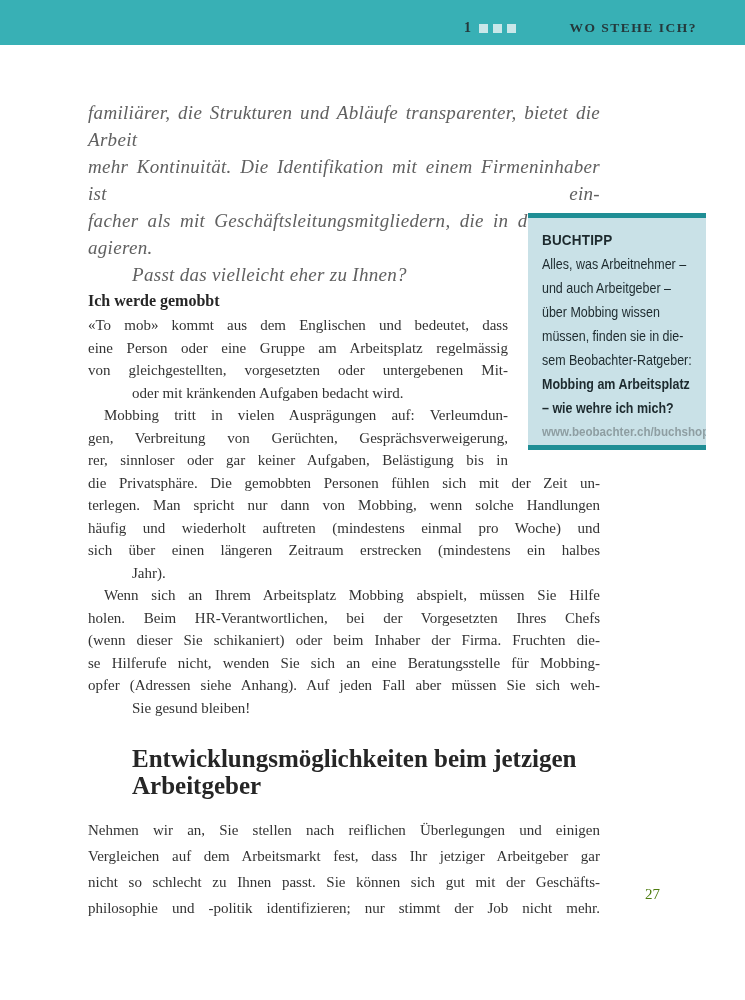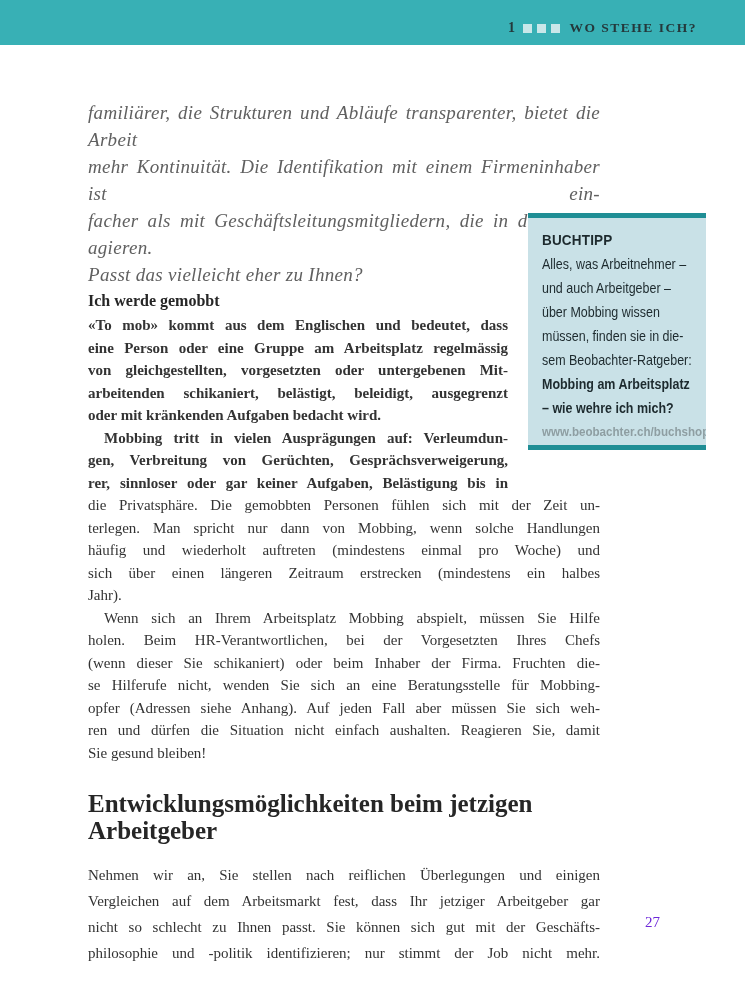--- a/index.html
+++ b/index.html
@@ -4,46 +4,46 @@
 <style>
   html,body{margin:0;padding:0;background:#e8e8e8;}
   .page{position:relative;width:745px;height:1000px;background:#ffffff;overflow:hidden;
         font-family:"Liberation Serif",serif;}
   
   .band{position:absolute;left:0;top:0;width:745px;height:45px;background:var(--band,#38b0b5);}
   .band-inner{position:absolute;right:48px;bottom:9px;display:flex;align-items:center;gap:6px;}
   .chapter-num{font-weight:bold;font-size:14px;color:var(--header_text,#24383b);letter-spacing:.5px;}
   .squares{display:flex;gap:5px;margin:0 3px 0 2px;}
   .sq{width:9px;height:9px;background:var(--square,#c9e7e9);}
-  .chapter-title{font-weight:bold;font-size:13.5px;color:var(--header_text,#24383b);letter-spacing:1.5px;}
+  .chapter-title{font-weight:bold;font-size:13.5px;color:var(--header_text,#24383b);letter-spacing:1.5px;margin-left:44px;}
   
   .content{position:absolute;left:88px;top:99px;width:512px;}
   .pline{font-size:15px;line-height:22.5px;color:var(--body_text,#333333);
          text-align:justify;text-align-last:justify;}
-  .pline.lastline{text-align-last:left;}
-  .pline.narrow{width:420px;font-weight:bold;}
+  .pline.lastline{text-align-last:left;margin-left:44px;}
+  .pline.narrow{width:420px;}
   .pline.indent{text-indent:16px;}
   .intro .pline{font-style:italic;color:var(--intro_text,#606060);line-height:27px;font-size:19px;
                 letter-spacing:.3px;}
   .h-mob{font-weight:bold;font-size:16px;line-height:26px;color:#262626;}
   .h2{margin-top:26px;margin-bottom:18px;}
   .h2 .pline{font-weight:bold;font-size:25px;line-height:27px;color:#262626;}
   .final .pline{line-height:26px;}
   
   .box{position:absolute;left:528px;top:213px;width:178px;height:237px;box-sizing:border-box;
        background:var(--box_bg,#c9e1e7);border-top:5px solid var(--box_border,#1f8e95);
        border-bottom:5px solid var(--box_border,#1f8e95);padding:10px 25px 6px 14px;overflow:hidden;}
   .box-title{font-family:"Liberation Sans",sans-serif;font-weight:bold;font-size:15px;
              line-height:24px;color:#1d2a2e;transform:scaleX(.9);transform-origin:0 50%;
              white-space:nowrap;letter-spacing:.2px;}
   .btline{font-family:"Liberation Sans",sans-serif;font-size:14.5px;line-height:24px;
           color:#1d2a2e;white-space:nowrap;transform:scaleX(.86);transform-origin:0 50%;}
   .btline.bold{font-weight:bold;}
   .btline.link{color:var(--link_gray,#8e9ea2);font-weight:bold;font-size:13.5px;}
-  .pagenum{position:absolute;left:645px;top:914px;font-size:15px;color:#6d28d9;}
+  .pagenum{position:absolute;left:645px;top:886px;font-size:15px;color:#4d7c0f;}
 </style>
 </head>
 <body>
 
 <div class="page">
 
   <div class="band">
     <div class="band-inner">
       <span class="chapter-num">1</span>
       <span class="squares">
@@ -62,40 +62,38 @@
         <div class="pline">facher als mit Geschäftsleitungsmitgliedern, die in der Ferne agieren.</div>
         <div class="pline lastline">Passt das vielleicht eher zu Ihnen?</div>
       </div>
 
     <div class="h-mob">Ich werde gemobbt</div>
 
     <div class="body">
         <div class="pline narrow">«To mob» kommt aus dem Englischen und bedeutet, dass</div>
         <div class="pline narrow">eine Person oder eine Gruppe am Arbeitsplatz regelmässig</div>
         <div class="pline narrow">von gleichgestellten, vorgesetzten oder untergebenen Mit-</div>
-        <div class="pline narrow">arbeitenden schikaniert, belästigt, beleidigt, ausgegrenzt</div>
         <div class="pline narrow lastline">oder mit kränkenden Aufgaben bedacht wird.</div>
       </div>
     <div class="body">
         <div class="pline narrow indent">Mobbing tritt in vielen Ausprägungen auf: Verleumdun-</div>
         <div class="pline narrow">gen, Verbreitung von Gerüchten, Gesprächsverweigerung,</div>
         <div class="pline narrow">rer, sinnloser oder gar keiner Aufgaben, Belästigung bis in</div>
         <div class="pline">die Privatsphäre. Die gemobbten Personen fühlen sich mit der Zeit un-</div>
         <div class="pline">terlegen. Man spricht nur dann von Mobbing, wenn solche Handlungen</div>
         <div class="pline">häufig und wiederholt auftreten (mindestens einmal pro Woche) und</div>
         <div class="pline">sich über einen längeren Zeitraum erstrecken (mindestens ein halbes</div>
         <div class="pline lastline">Jahr).</div>
       </div>
     <div class="body">
         <div class="pline indent">Wenn sich an Ihrem Arbeitsplatz Mobbing abspielt, müssen Sie Hilfe</div>
         <div class="pline">holen. Beim HR-Verantwortlichen, bei der Vorgesetzten Ihres Chefs</div>
         <div class="pline">(wenn dieser Sie schikaniert) oder beim Inhaber der Firma. Fruchten die-</div>
         <div class="pline">se Hilferufe nicht, wenden Sie sich an eine Beratungsstelle für Mobbing-</div>
         <div class="pline">opfer (Adressen siehe Anhang). Auf jeden Fall aber müssen Sie sich weh-</div>
-        <div class="pline">ren und dürfen die Situation nicht einfach aushalten. Reagieren Sie, damit</div>
         <div class="pline lastline">Sie gesund bleiben!</div>
       </div>
 
     <div class="h2">
         <div class="pline lastline">Entwicklungsmöglichkeiten beim jetzigen</div>
         <div class="pline lastline">Arbeitgeber</div>
       </div>
 
     <div class="body final">
         <div class="pline">Nehmen wir an, Sie stellen nach reiflichen Überlegungen und einigen</div>

